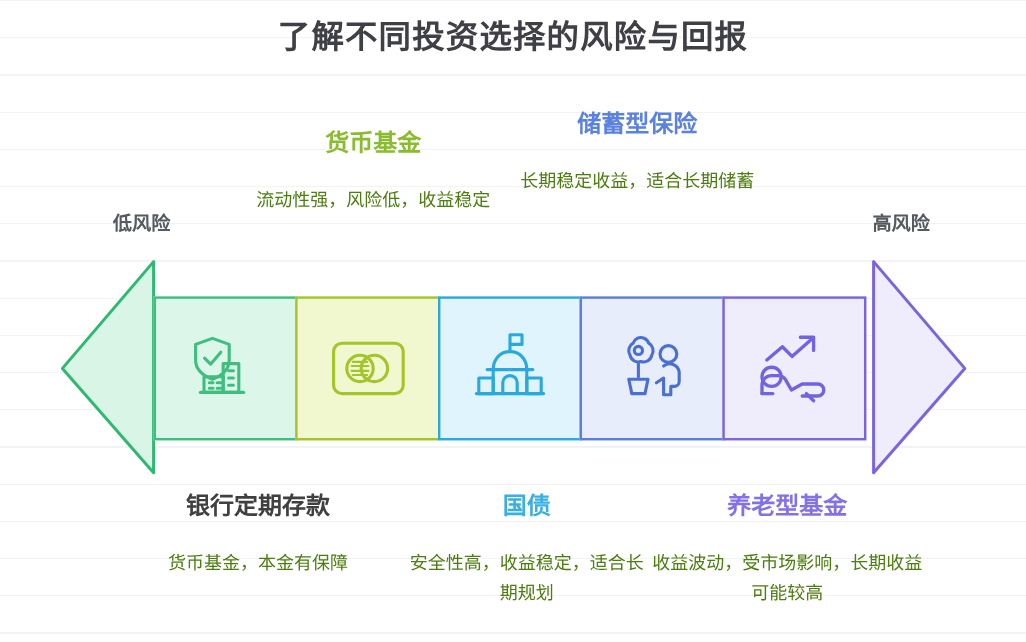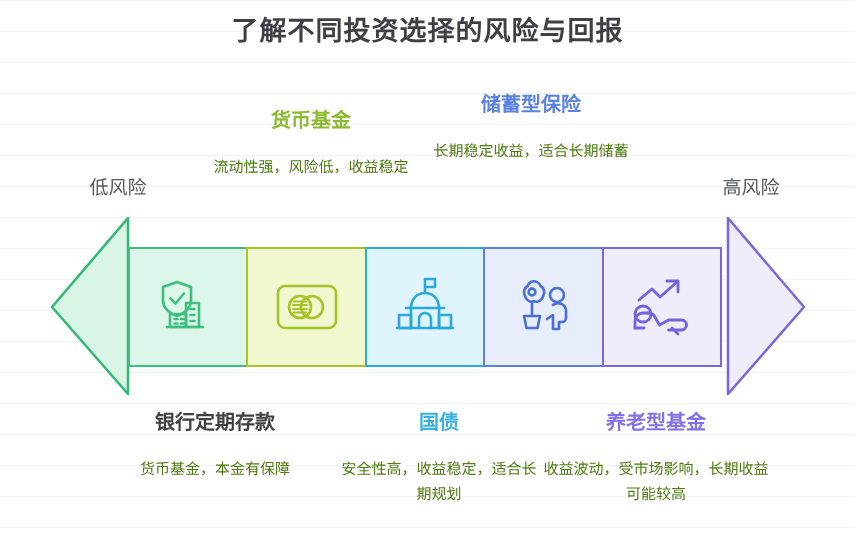--- a/index.html
+++ b/index.html
@@ -47,25 +47,26 @@
     font-size: 27px;
     font-weight: bold;
     color: #3f3f46;
     letter-spacing: 1px;
     line-height: 34px;
   }
 
   
   .end-label {
     position: absolute;
-    font-size: 19px;
+    font-size: 16px;
     color: #555b61;
     line-height: 22px;
     text-align: center;
     width: 110px;
+    font-weight: bold;
   }
   #risk-label-low  { left: 63px;  top: 177px; }
   #risk-label-high { left: 696px; top: 177px; }
 
   
   .arrowhead {
     position: absolute;
     top: 218px;
     width: 80px;
     height: 176px;

